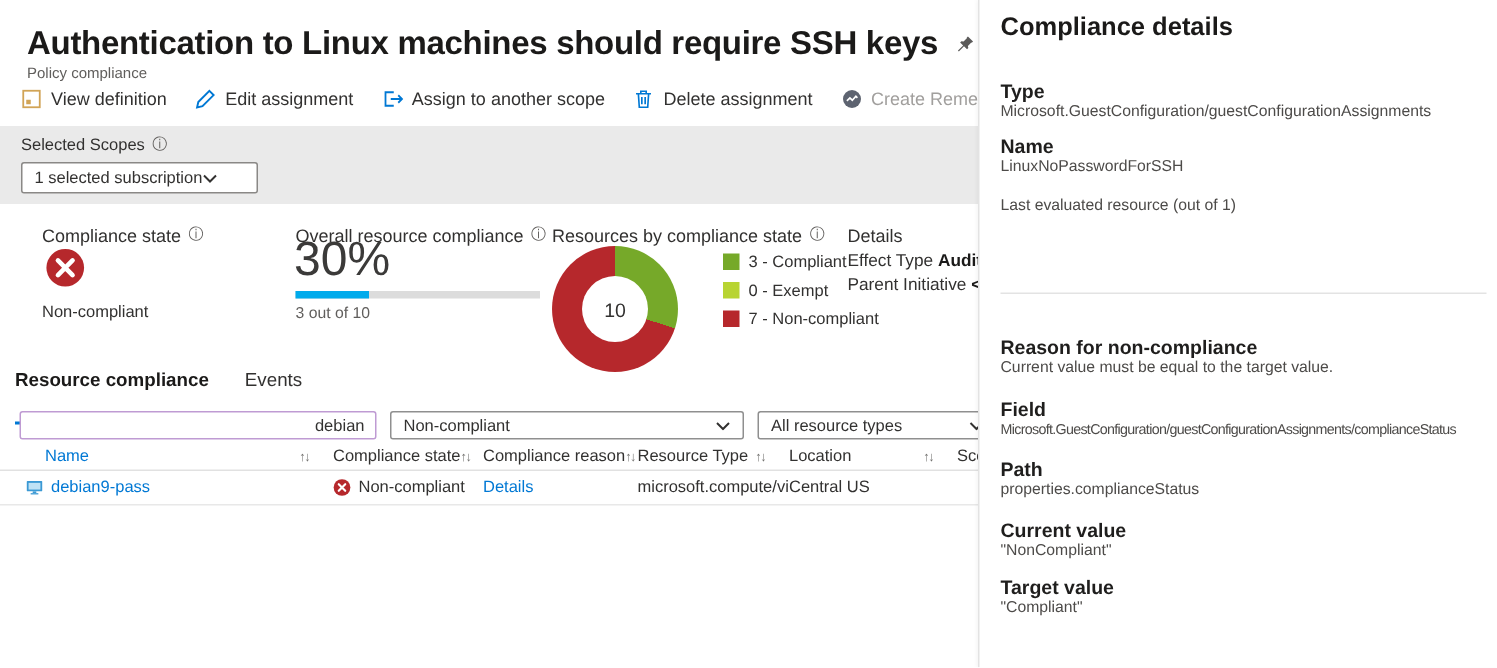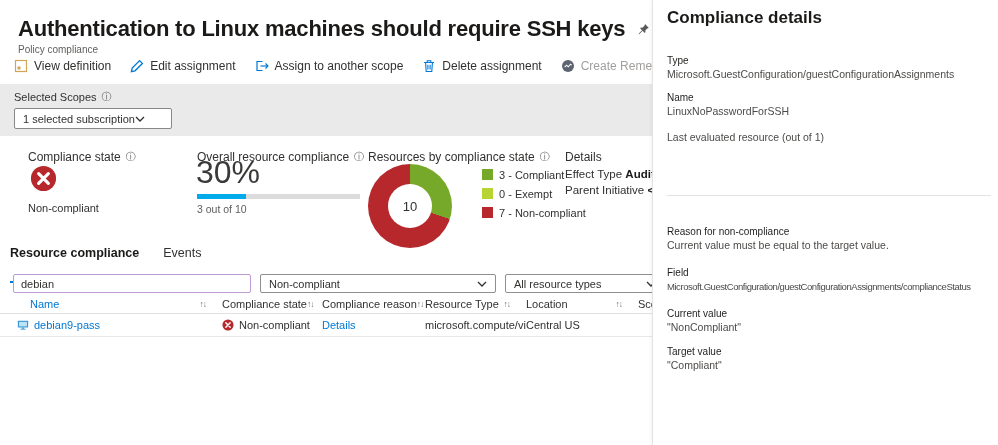--- a/index.html
+++ b/index.html
@@ -43,21 +43,21 @@
   .details-head{font-size:12px;color:#323130;}
   .details-line{margin-top:4px;font-size:11.5px;color:#323130;}
   .details-line b{color:#1b1a19;}
   
   .tabs{position:absolute;left:10px;top:246px;display:flex;gap:24px;align-items:flex-end;}
   .tab{font-size:12.5px;color:#323130;padding-bottom:21px;cursor:pointer;border-bottom:2px solid transparent;}
   .tab.active{font-weight:700;color:#1b1a19;border-bottom-color:#0078d4;}
   
   .filters{position:absolute;left:13px;top:274px;display:flex;gap:9px;}
   .search-input{width:238px;height:19px;border:1px solid #bf9bd3;border-radius:2px;font-family:inherit;font-size:11px;
-    color:#323130;padding:0 7px;box-sizing:border-box;outline:none;}
+    color:#323130;padding:0 7px;box-sizing:border-box;outline:none;text-align:right;}
   .filter-select{height:19px;border:1px solid #8f8f8f;border-radius:2px;background:#fff;display:flex;align-items:center;
     justify-content:space-between;padding:0 8px;box-sizing:border-box;font-size:11px;color:#323130;cursor:pointer;}
   .sel-state{width:236px;}
   .sel-type{width:160px;}
   
   .tbl{position:absolute;left:0;top:294px;width:700px;}
   .thead,.trow{display:grid;grid-template-columns:222px 100px 103px 101px 112px 1fr;align-items:center;}
   .thead{height:19px;border-bottom:1px solid #e1e1e1;font-size:11px;color:#323130;}
   .th{display:flex;align-items:center;justify-content:space-between;padding-right:16px;white-space:nowrap;overflow:hidden;cursor:pointer;}
   .th:first-child{padding-left:30px;}
@@ -65,21 +65,21 @@
   .sort{font-size:8.5px;color:#737270;letter-spacing:-1px;}
   .trow{height:22px;border-bottom:1px solid #e8e8e8;font-size:11px;color:#323130;}
   .td{display:flex;align-items:center;gap:5px;white-space:nowrap;overflow:hidden;}
   .td:first-child{padding-left:17px;}
   .link{color:#0078d4;cursor:pointer;text-decoration:none;}
   .mini-icon{display:inline-flex;width:12px;height:12px;flex:none;}
   
   .panel{position:absolute;left:652px;top:0;width:346px;height:445px;background:#fff;box-sizing:border-box;
     border-left:1px solid #e3e3e3;box-shadow:-1px 0 3px rgba(0,0,0,0.05);padding:4px 4px 0 14px;}
   .panel h2{margin:0;padding-top:4px;font-size:17px;font-weight:700;color:#1b1a19;}
-  .kv .k{font-size:10px;font-weight:400;color:#1f1e1d;line-height:13px;}
+  .kv .k{font-size:13px;font-weight:700;color:#1f1e1d;line-height:13px;}
   .kv .v{font-size:10.5px;color:#4d4b49;line-height:13px;margin-top:1px;}
   .v-long{font-size:9.5px !important;letter-spacing:-0.45px;white-space:nowrap;}
   .mt-type{margin-top:26px;}
   .mt-name{margin-top:10px;}
   .last-eval{margin-top:13px;font-size:10.5px;color:#4d4b49;}
   .panel-divider{margin-top:52px;border:none;border-top:1px solid #e3e3e3;width:324px;margin-left:0;}
   .mt-reason{margin-top:29px;}
   .mt-field{margin-top:14px;}
   .mt-path{margin-top:13px;}
   .mt-current{margin-top:14px;}
@@ -323,20 +323,24 @@
     <div class="kv mt-reason">
       <div class="k">Reason for non-compliance</div>
       <div class="v">Current value must be equal to the target value.</div>
     </div>
 
     <div class="kv mt-field">
       <div class="k">Field</div>
       <div class="v v-long">Microsoft.GuestConfiguration/guestConfigurationAssignments/complianceStatus</div>
     </div>
 
+    <div class="kv mt-path">
+      <div class="k">Path</div>
+      <div class="v">properties.complianceStatus</div>
+    </div>
 
     <div class="kv mt-current">
       <div class="k">Current value</div>
       <div class="v">"NonCompliant"</div>
     </div>
 
     <div class="kv mt-target">
       <div class="k">Target value</div>
       <div class="v">"Compliant"</div>
     </div>

